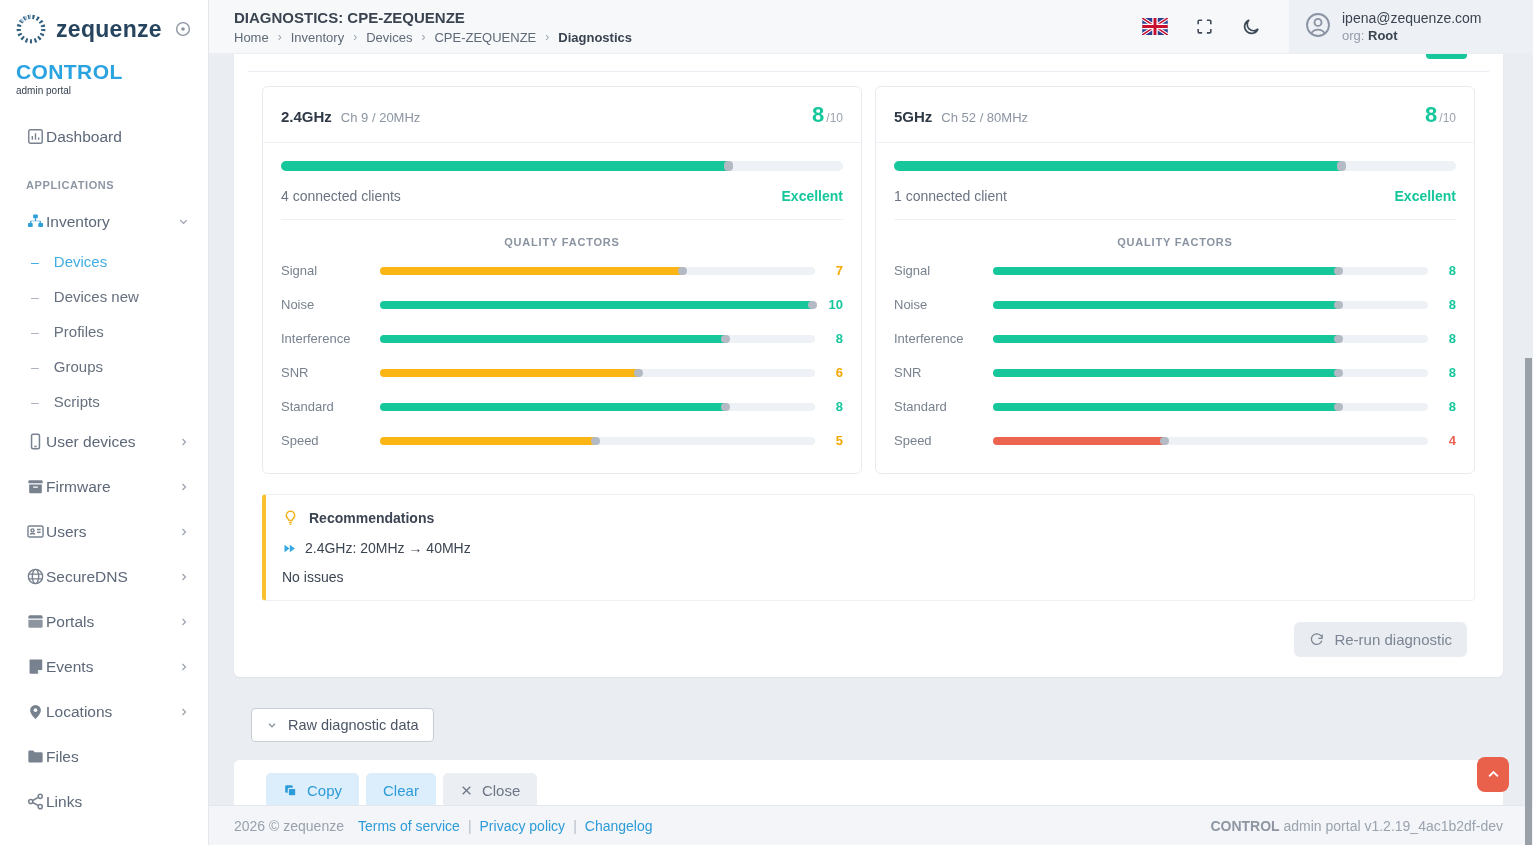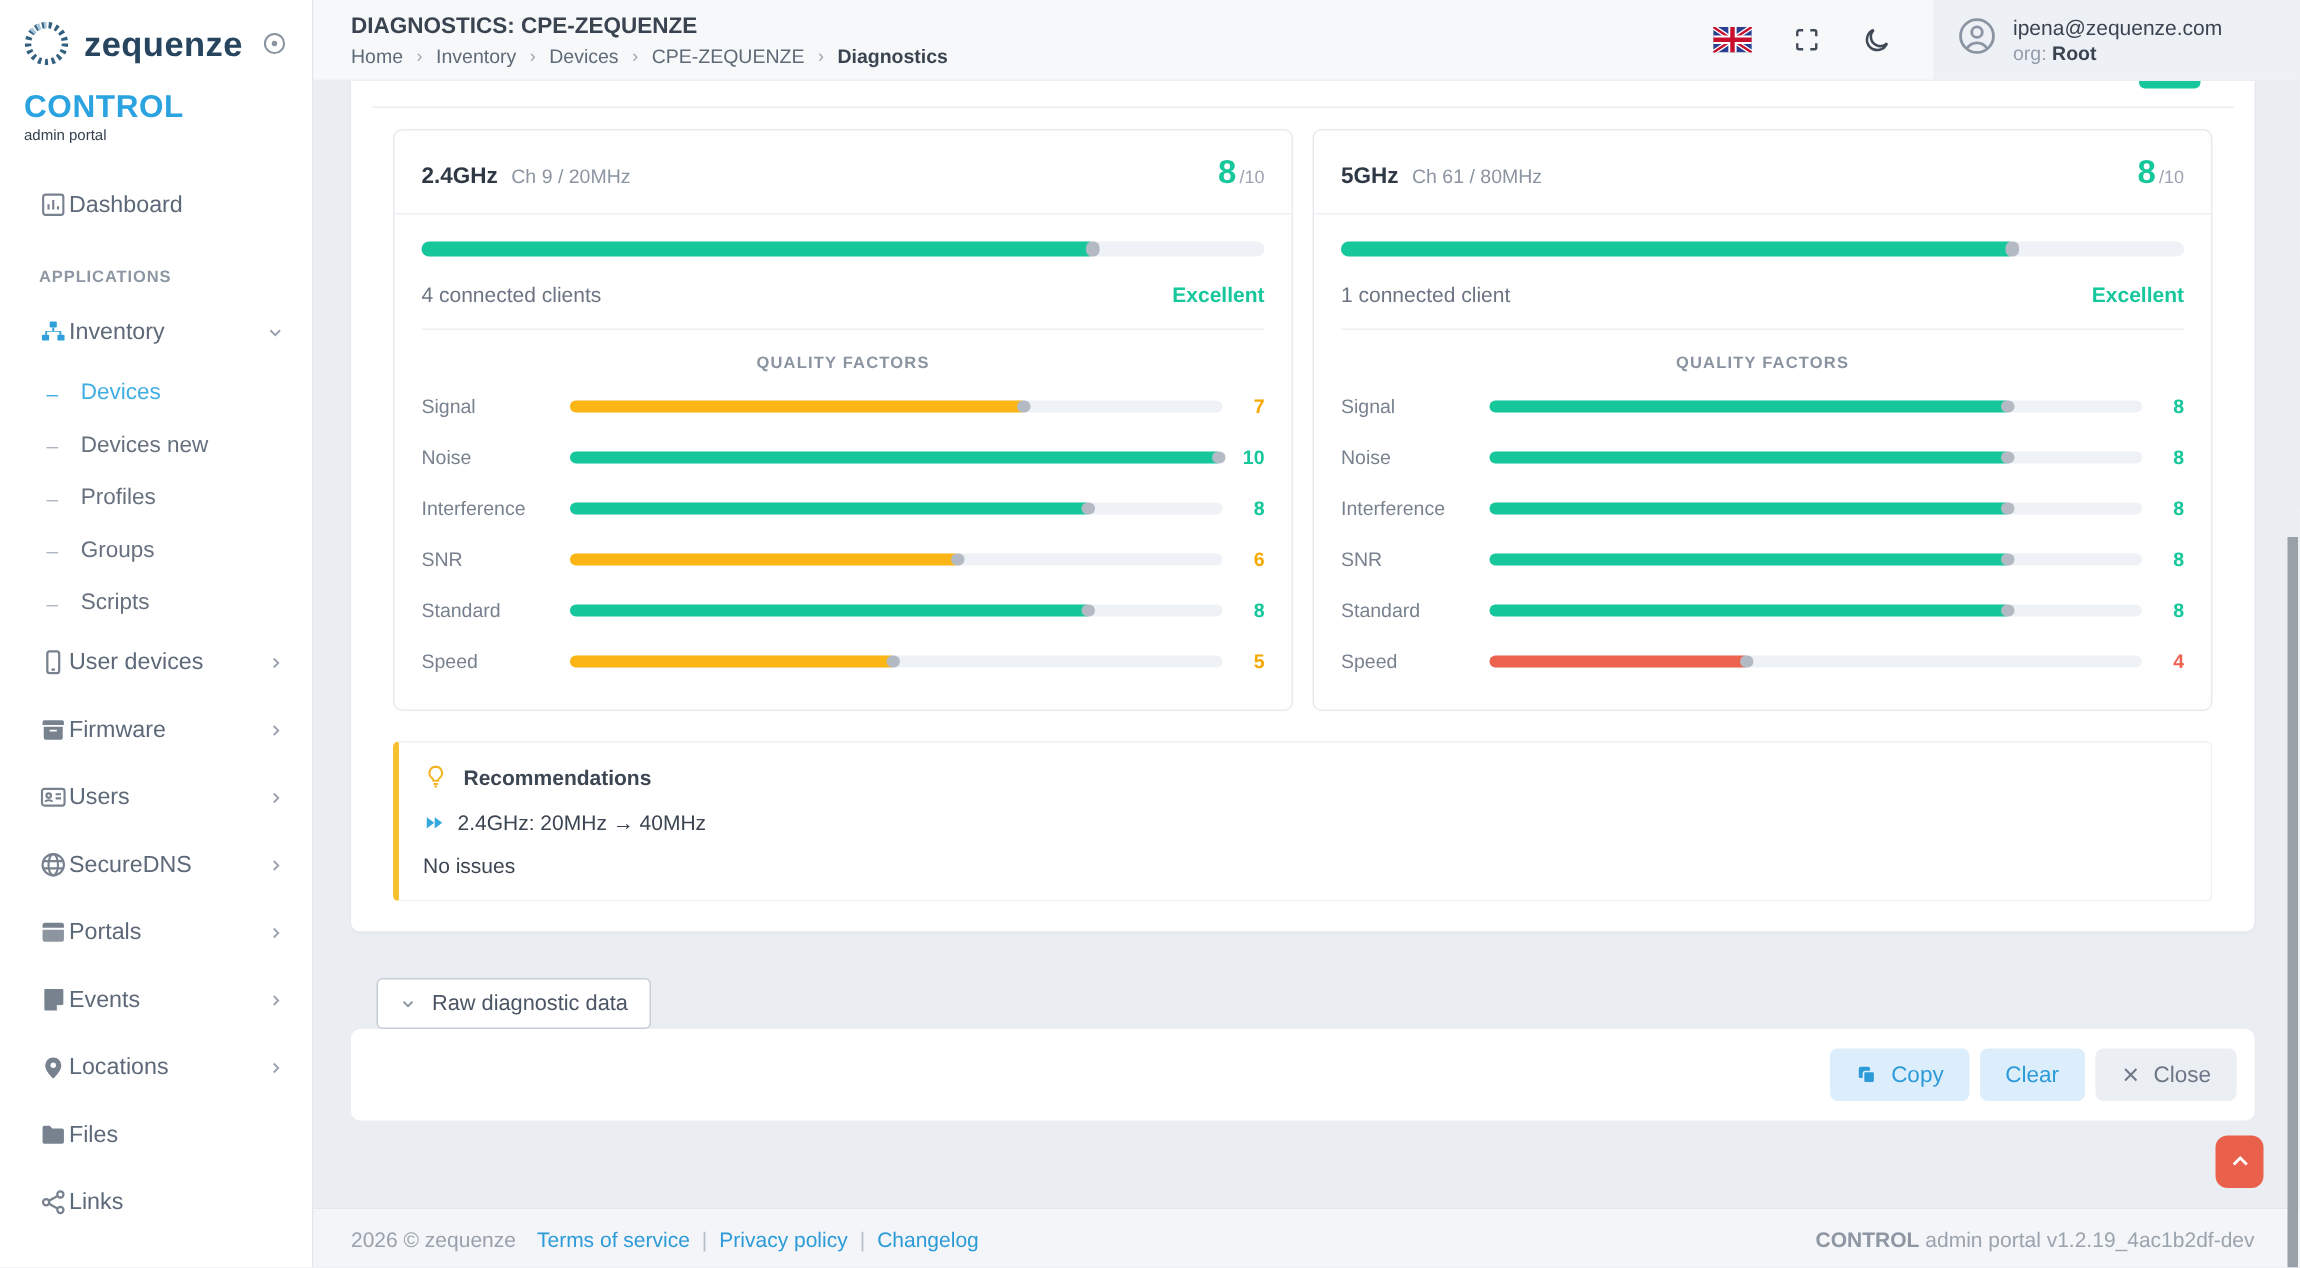--- a/index.html
+++ b/index.html
@@ -83,21 +83,21 @@
   .reco-title { display:flex; gap:10px; align-items:center; font-size:14px; font-weight:600; color:#3c4552; }
   .reco-item { display:flex; gap:8px; align-items:center; margin-top:14px; font-size:14px; color:#3c4552; }
   .reco-note { margin-top:13px; font-size:14px; color:#3c4552; }
 
   .rerun-row { display:flex; justify-content:flex-end; padding:21px 36px 0; }
   .rerun-btn { display:flex; gap:10px; align-items:center; background:#e9ecf1; color:#7c8593; font-size:15px; padding:9px 15px; border-radius:6px; cursor:pointer; }
 
   .raw-btn { margin:31px 0 0 17px; display:inline-flex; gap:10px; align-items:center; background:#fff; border:1px solid #c7cdd5; color:#4b5564; font-size:14.5px; padding:8px 14px; border-radius:4px; cursor:pointer; }
   .raw-btn .chev-d { color:#8a94a0; display:flex; }
 
-  .actions-strip { background:#fff; border-radius:6px; padding:13px 12px; display:flex; gap:7px;justify-content:flex-end; }
+  .actions-strip { margin-top:18px; background:#fff; border-radius:6px; padding:13px 32px; display:flex; gap:7px; }
   .btn { display:inline-flex; gap:9px; align-items:center; font-size:15px; padding:9px 17px; border-radius:5px; cursor:pointer; border:none; font-family:inherit; }
   .btn-blue { background:#dceefb; color:#2d9bd8; }
   .btn-gray { background:#ebeef2; color:#6d7686; }
 
   .footer { height:40px; background:#f3f5f8; border-top:1px solid #e4e8ec; display:flex; align-items:center; justify-content:space-between; padding:0 30px 0 25px; font-size:14px; color:#98a1ad; flex-shrink:0; }
   .f-left { display:flex; gap:14px; align-items:center; }
   .f-links { display:flex; gap:8px; align-items:center; }
   .f-link { color:#2d9bd8; cursor:pointer; }
   .f-pipe { color:#b6bec8; }
   .f-right { color:#9aa3ae; }
@@ -456,21 +456,21 @@
                     </span>
                   </span>
                 <span class="f-val t-yellow">5</span>
               </div>
             </div>
           </div>
 
           <div class="card">
             <div class="card-head">
               <span class="band">5GHz</span>
-              <span class="channel">Ch 61 / 80MHz</span>
+              <span class="channel">Ch 52 / 80MHz</span>
               <span class="score-wrap">
                 <span class="score">8</span>
                 <span class="score-suffix">/10</span>
               </span>
             </div>
             <div class="card-body">
               <div class="track big">
                 <div class="fill c-green" style="width: 80%;">
                     <span class="knob"></span>
                   </div>
@@ -553,20 +553,31 @@
             <span style="display:flex;">
               <svg width="15" height="15" viewBox="0 0 24 24" fill="#35a8e0">
                 <path d="M4 6v12l8-6zM12.5 6v12l8-6z"></path>
               </svg>
             </span>
             <span>2.4GHz: 20MHz → 40MHz</span>
           </div>
           <div class="reco-note">No issues</div>
         </div>
 
+        <div class="rerun-row">
+          <div class="rerun-btn">
+            <span style="display:flex;">
+              <svg width="15" height="15" viewBox="0 0 24 24" fill="none" stroke="currentColor" stroke-width="2">
+                <path d="M21 4v6h-6"></path>
+                  <path d="M20.5 14a8.5 8.5 0 1 1-2-8.5L21 8"></path>
+              </svg>
+            </span>
+            <span>Re-run diagnostic</span>
+          </div>
+        </div>
       </div>
 
       
       <div class="raw-btn">
         <span class="chev-d">
           <svg width="12" height="12" viewBox="0 0 24 24" fill="none" stroke="currentColor" stroke-width="2.6">
               <path d="M6 9.5l6 6 6-6"></path>
             </svg>
         </span>
         <span>Raw diagnostic data</span>

